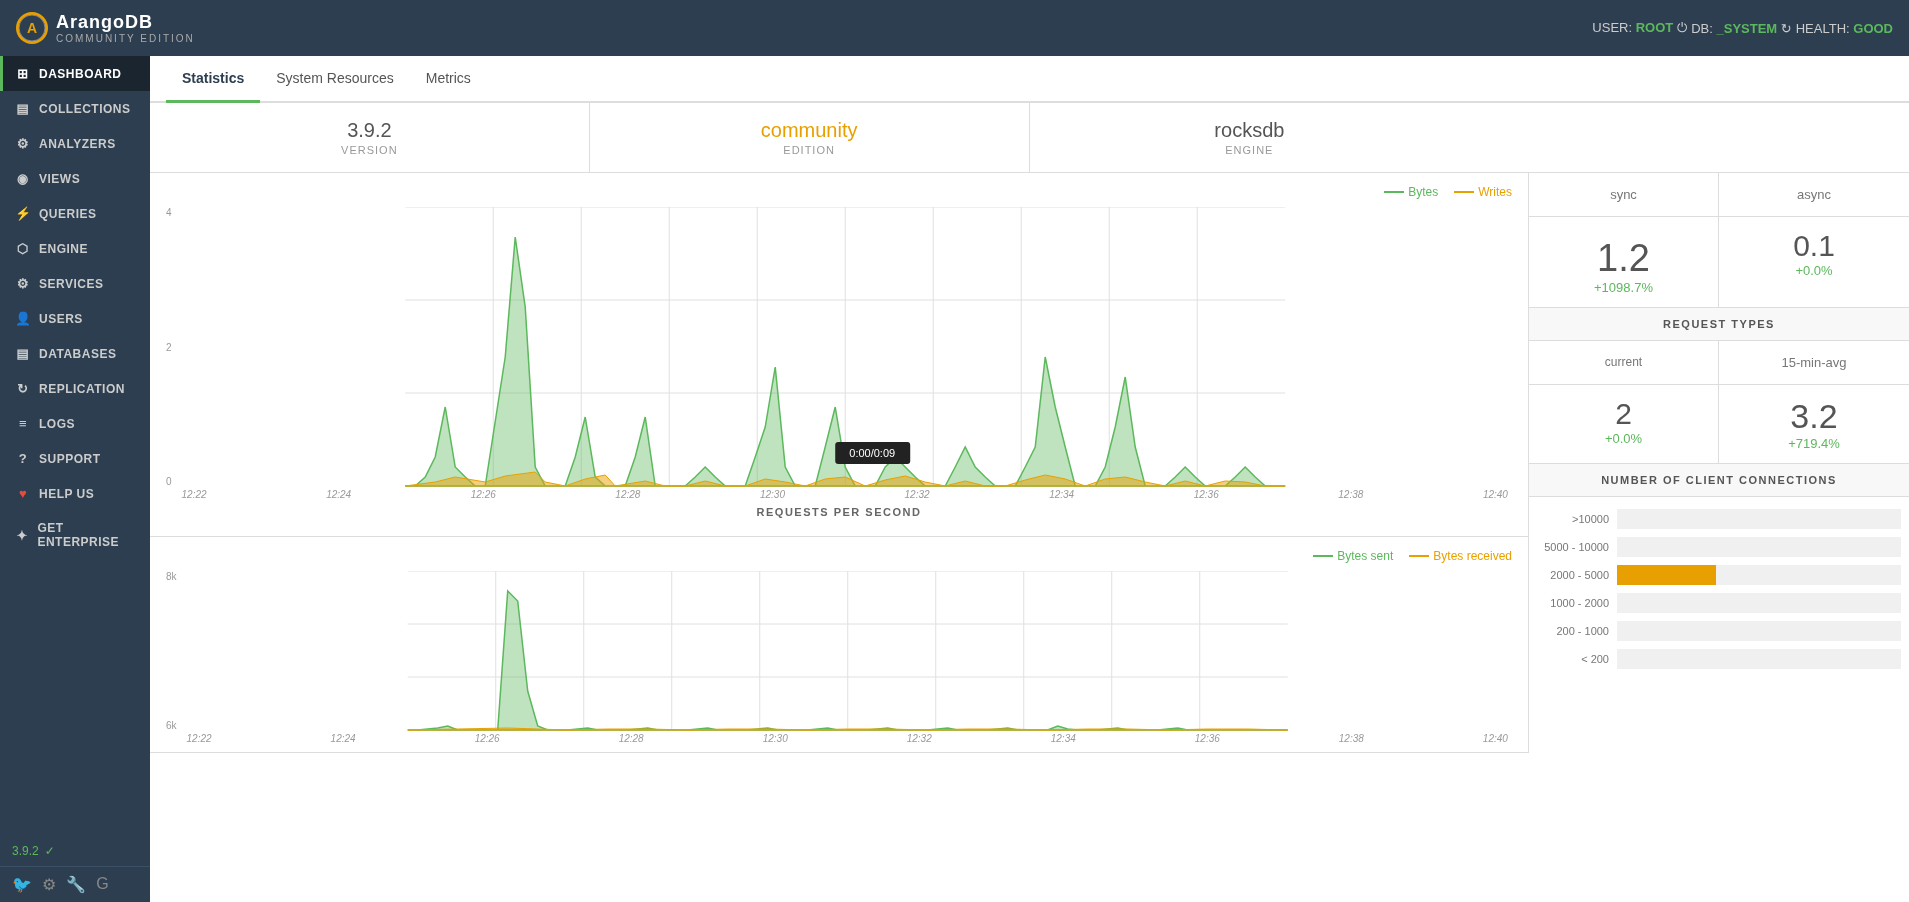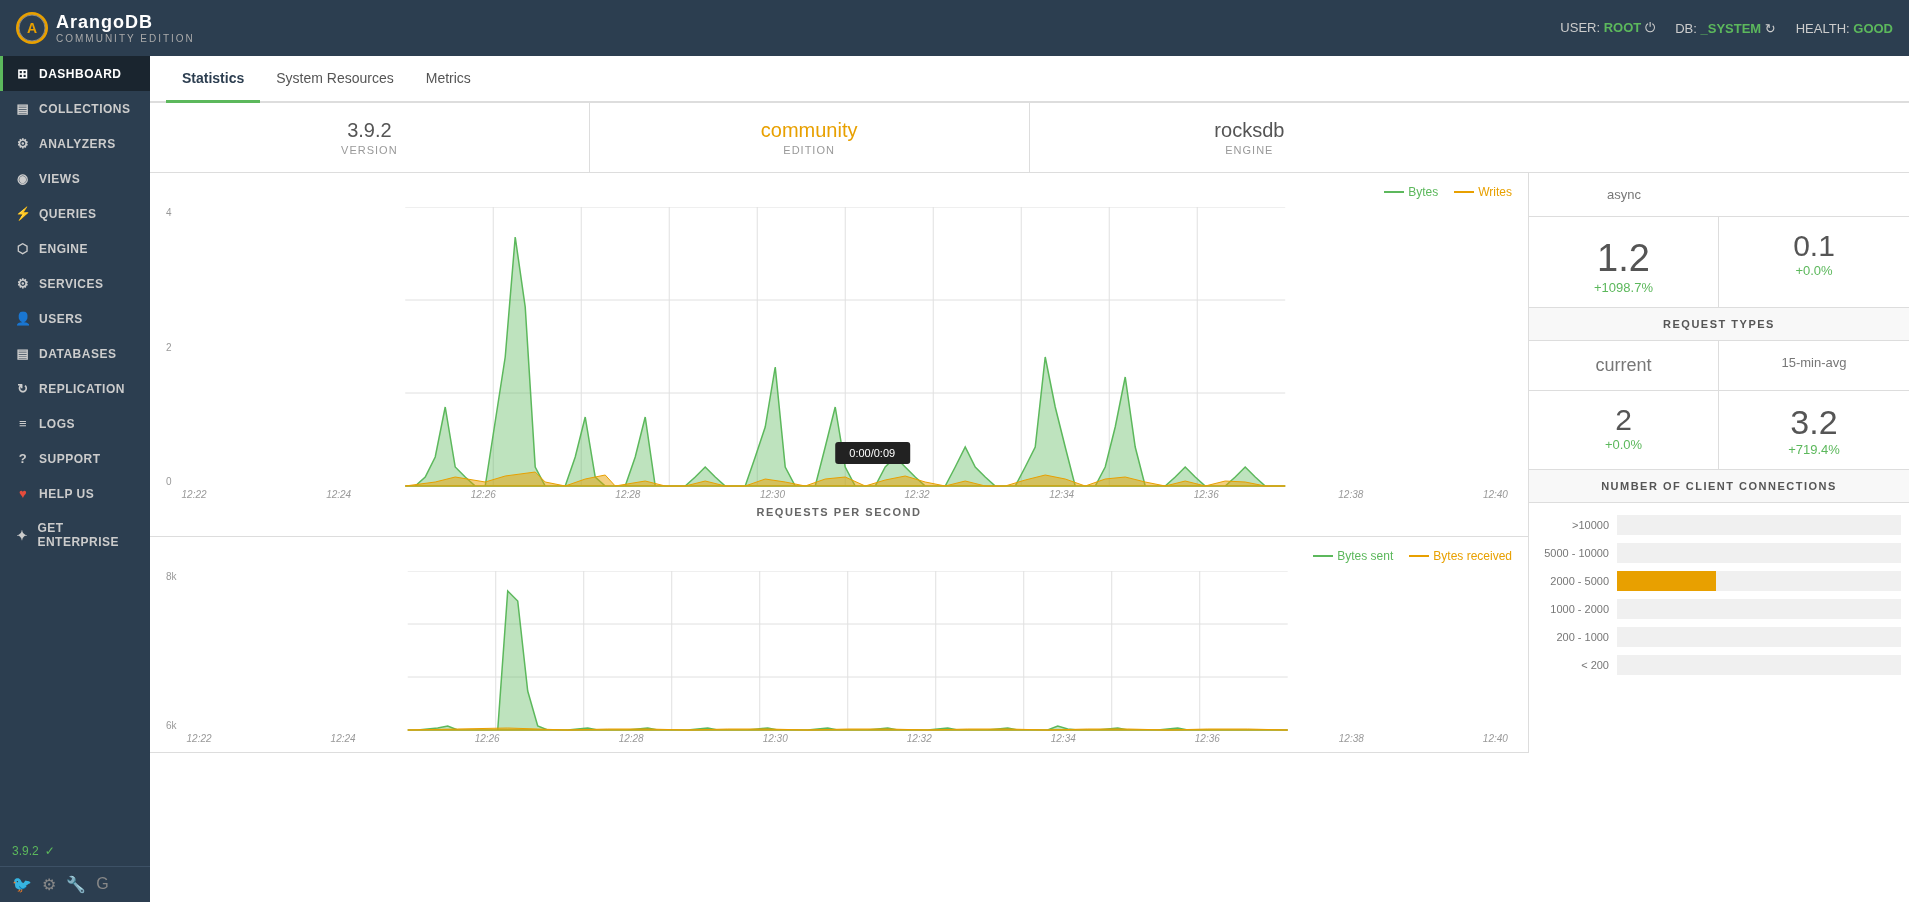--- a/index.html
+++ b/index.html
@@ -18,21 +18,21 @@
     .logo-text { display: flex; flex-direction: column; }
     .logo-name { color: white; font-size: 18px; font-weight: bold; letter-spacing: 1px; }
     .logo-edition { color: #aaa; font-size: 10px; letter-spacing: 2px; }
     .logo-icon {
       width: 32px; height: 32px;
       background: #e8a000;
       border-radius: 50%;
       display: flex; align-items: center; justify-content: center;
       color: white; font-weight: bold; font-size: 14px;
     }
-    .topbar-right { display: flex; align-items: center; gap: 20px; color: #ccc; font-size: 13px; }
+    .topbar-right { display: flex; align-items: center; gap: 4px; color: #ccc; font-size: 13px; }
     .topbar-right span { color: #ccc; }
     .topbar-right .green { color: #5cb85c; font-weight: bold; }
     .topbar-right .root-color { color: #5cb85c; font-weight: bold; }
     .topbar-right .system-color { color: #5cb85c; font-weight: bold; }
 
     
     .layout { display: flex; height: calc(100vh - 56px); }
 
     
     .sidebar {
@@ -513,40 +513,43 @@
                   <span>12:40</span>
                 </div>
               </div>
             </div>
           </div>
         </div>
 
         <div class="stats-section">
 
           <div style="display:grid; grid-template-columns: 1fr 1fr; border-bottom: 1px solid #ddd;">
+            <div style="padding:14px 16px; text-align:center; border-right: 1px solid #ddd;">
+              <div style="font-size:13px; color:#777;">sync</div>
+            </div>
             <div style="padding:14px 16px; text-align:center;">
               <div style="font-size:13px; color:#777;">async</div>
             </div>
           </div>
           <div style="display:grid; grid-template-columns: 1fr 1fr; border-bottom: 1px solid #ddd;">
             <div style="padding:12px 16px; text-align:center; border-right: 1px solid #ddd;">
               <div style="font-size:38px; color:#555; font-weight:300;margin-top:8px;">1.2</div>
               <div style="font-size:13px; color:#5cb85c;">+1098.7%</div>
             </div>
             <div style="padding:12px 16px; text-align:center;">
               <div style="font-size:30px; color:#555; font-weight:300;">0.1</div>
               <div style="font-size:13px; color:#5cb85c;">+0.0%</div>
             </div>
           </div>
 
           <div class="request-types-header">REQUEST TYPES</div>
 
           <div style="display:grid; grid-template-columns: 1fr 1fr; border-bottom: 1px solid #ddd;">
             <div style="padding:14px 16px; text-align:center; border-right: 1px solid #ddd;">
-              <div style="font-size:18px; color:#777;">current</div>
+              <div style="font-size:12px; color:#777;">current</div>
             </div>
             <div style="padding:14px 16px; text-align:center;">
               <div style="font-size:13px; color:#777;">15-min-avg</div>
             </div>
           </div>
           <div style="display:grid; grid-template-columns: 1fr 1fr; border-bottom: 1px solid #ddd;">
             <div style="padding:12px 16px; text-align:center; border-right: 1px solid #ddd;">
               <div style="font-size:30px; color:#555; font-weight:300;">2</div>
               <div style="font-size:13px; color:#5cb85c;">+0.0%</div>
             </div>

